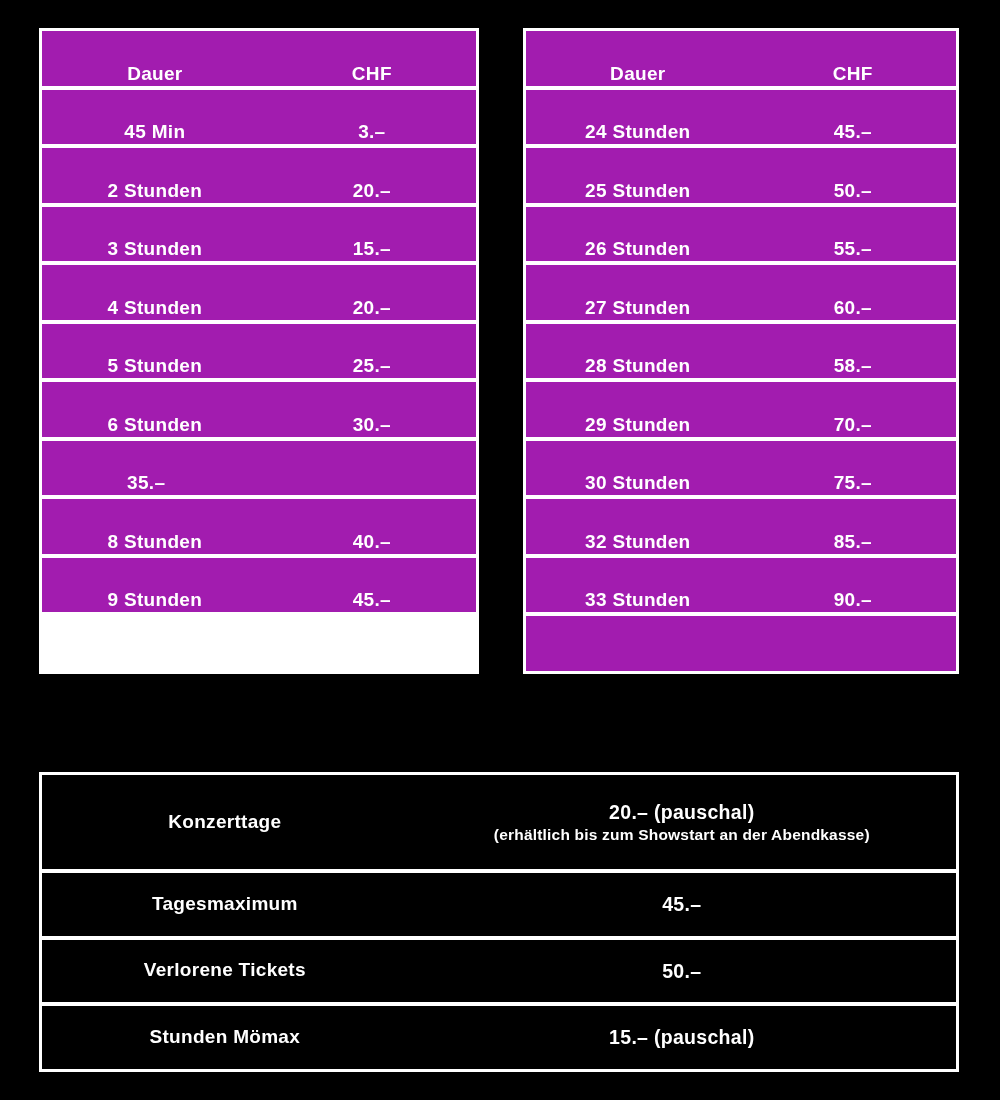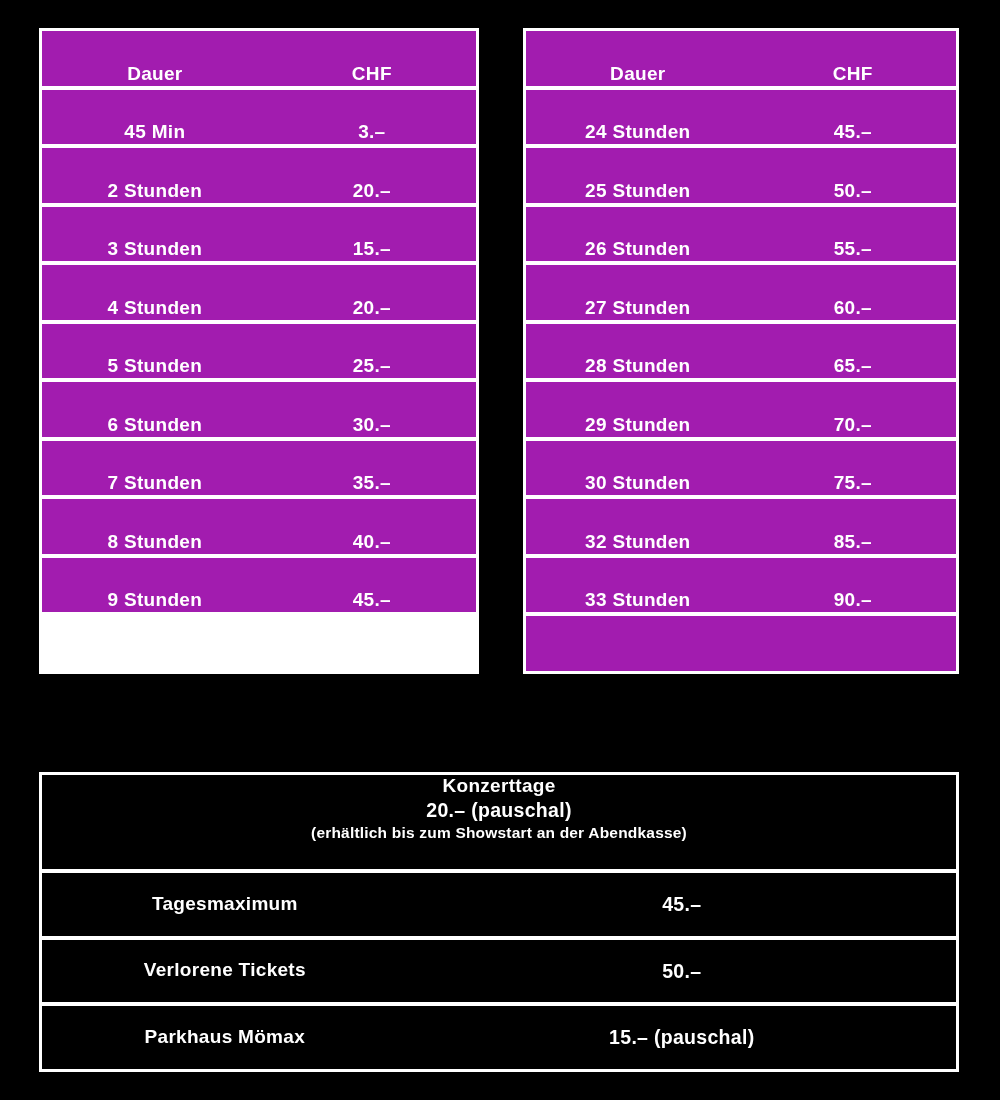--- a/index.html
+++ b/index.html
@@ -46,21 +46,21 @@
     background: #ffffff;
     border: 3px solid #ffffff;
     display: flex; flex-direction: column; gap: 4px;
   }
   .srow {
     flex: none;
     background: #000000;
     min-height: 62.5px;
     display: flex; align-items: center;
   }
-  .srow:first-of-type { min-height: 94px; flex-direction: column; }
+  .srow:first-of-type { min-height: 94px; }
   .col-label { width: 40%; text-align: center; font-size: 19px; letter-spacing: 0.3px; }
   .col-value { width: 60%; text-align: center; }
   .price { font-size: 19.5px; letter-spacing: 0.3px; line-height: 1.25; text-align: center; }
   .note  { font-size: 15.5px; letter-spacing: 0.2px; line-height: 1.25; margin-top: 1px; }
   .note:empty { display: none; }
 </style>
 </head>
 <body>
 
 <div class="canvas">
@@ -99,21 +99,20 @@
           <div class="cell col-duration">5 Stunden</div>
           <div class="cell col-price">25.–</div>
         </div>
 
         <div class="row">
           <div class="cell col-duration">6 Stunden</div>
           <div class="cell col-price">30.–</div>
         </div>
 
         <div class="row">
-          <div class="cell col-duration">7 Stunden</div>
           <div class="cell col-price">35.–</div>
         </div>
 
         <div class="row">
           <div class="cell col-duration">8 Stunden</div>
           <div class="cell col-price">40.–</div>
         </div>
 
         <div class="row">
           <div class="cell col-duration">9 Stunden</div>
@@ -142,21 +141,21 @@
           <div class="cell col-price">55.–</div>
         </div>
 
         <div class="row">
           <div class="cell col-duration">27 Stunden</div>
           <div class="cell col-price">60.–</div>
         </div>
 
         <div class="row">
           <div class="cell col-duration">28 Stunden</div>
-          <div class="cell col-price">65.–</div>
+          <div class="cell col-price">58.–</div>
         </div>
 
         <div class="row">
           <div class="cell col-duration">29 Stunden</div>
           <div class="cell col-price">70.–</div>
         </div>
 
         <div class="row">
           <div class="cell col-duration">30 Stunden</div>
           <div class="cell col-price">75.–</div>
@@ -201,21 +200,21 @@
 
       <div class="srow">
         <div class="cell col-label">Verlorene Tickets</div>
         <div class="col-value">
           <div class="price">50.–</div>
 
         </div>
       </div>
 
       <div class="srow">
-        <div class="cell col-label">Parkhaus Mömax</div>
+        <div class="cell col-label">Stunden Mömax</div>
         <div class="col-value">
           <div class="price">15.– (pauschal)</div>
 
         </div>
       </div>
     </div>
 
 </div>
 
 </body></html>

